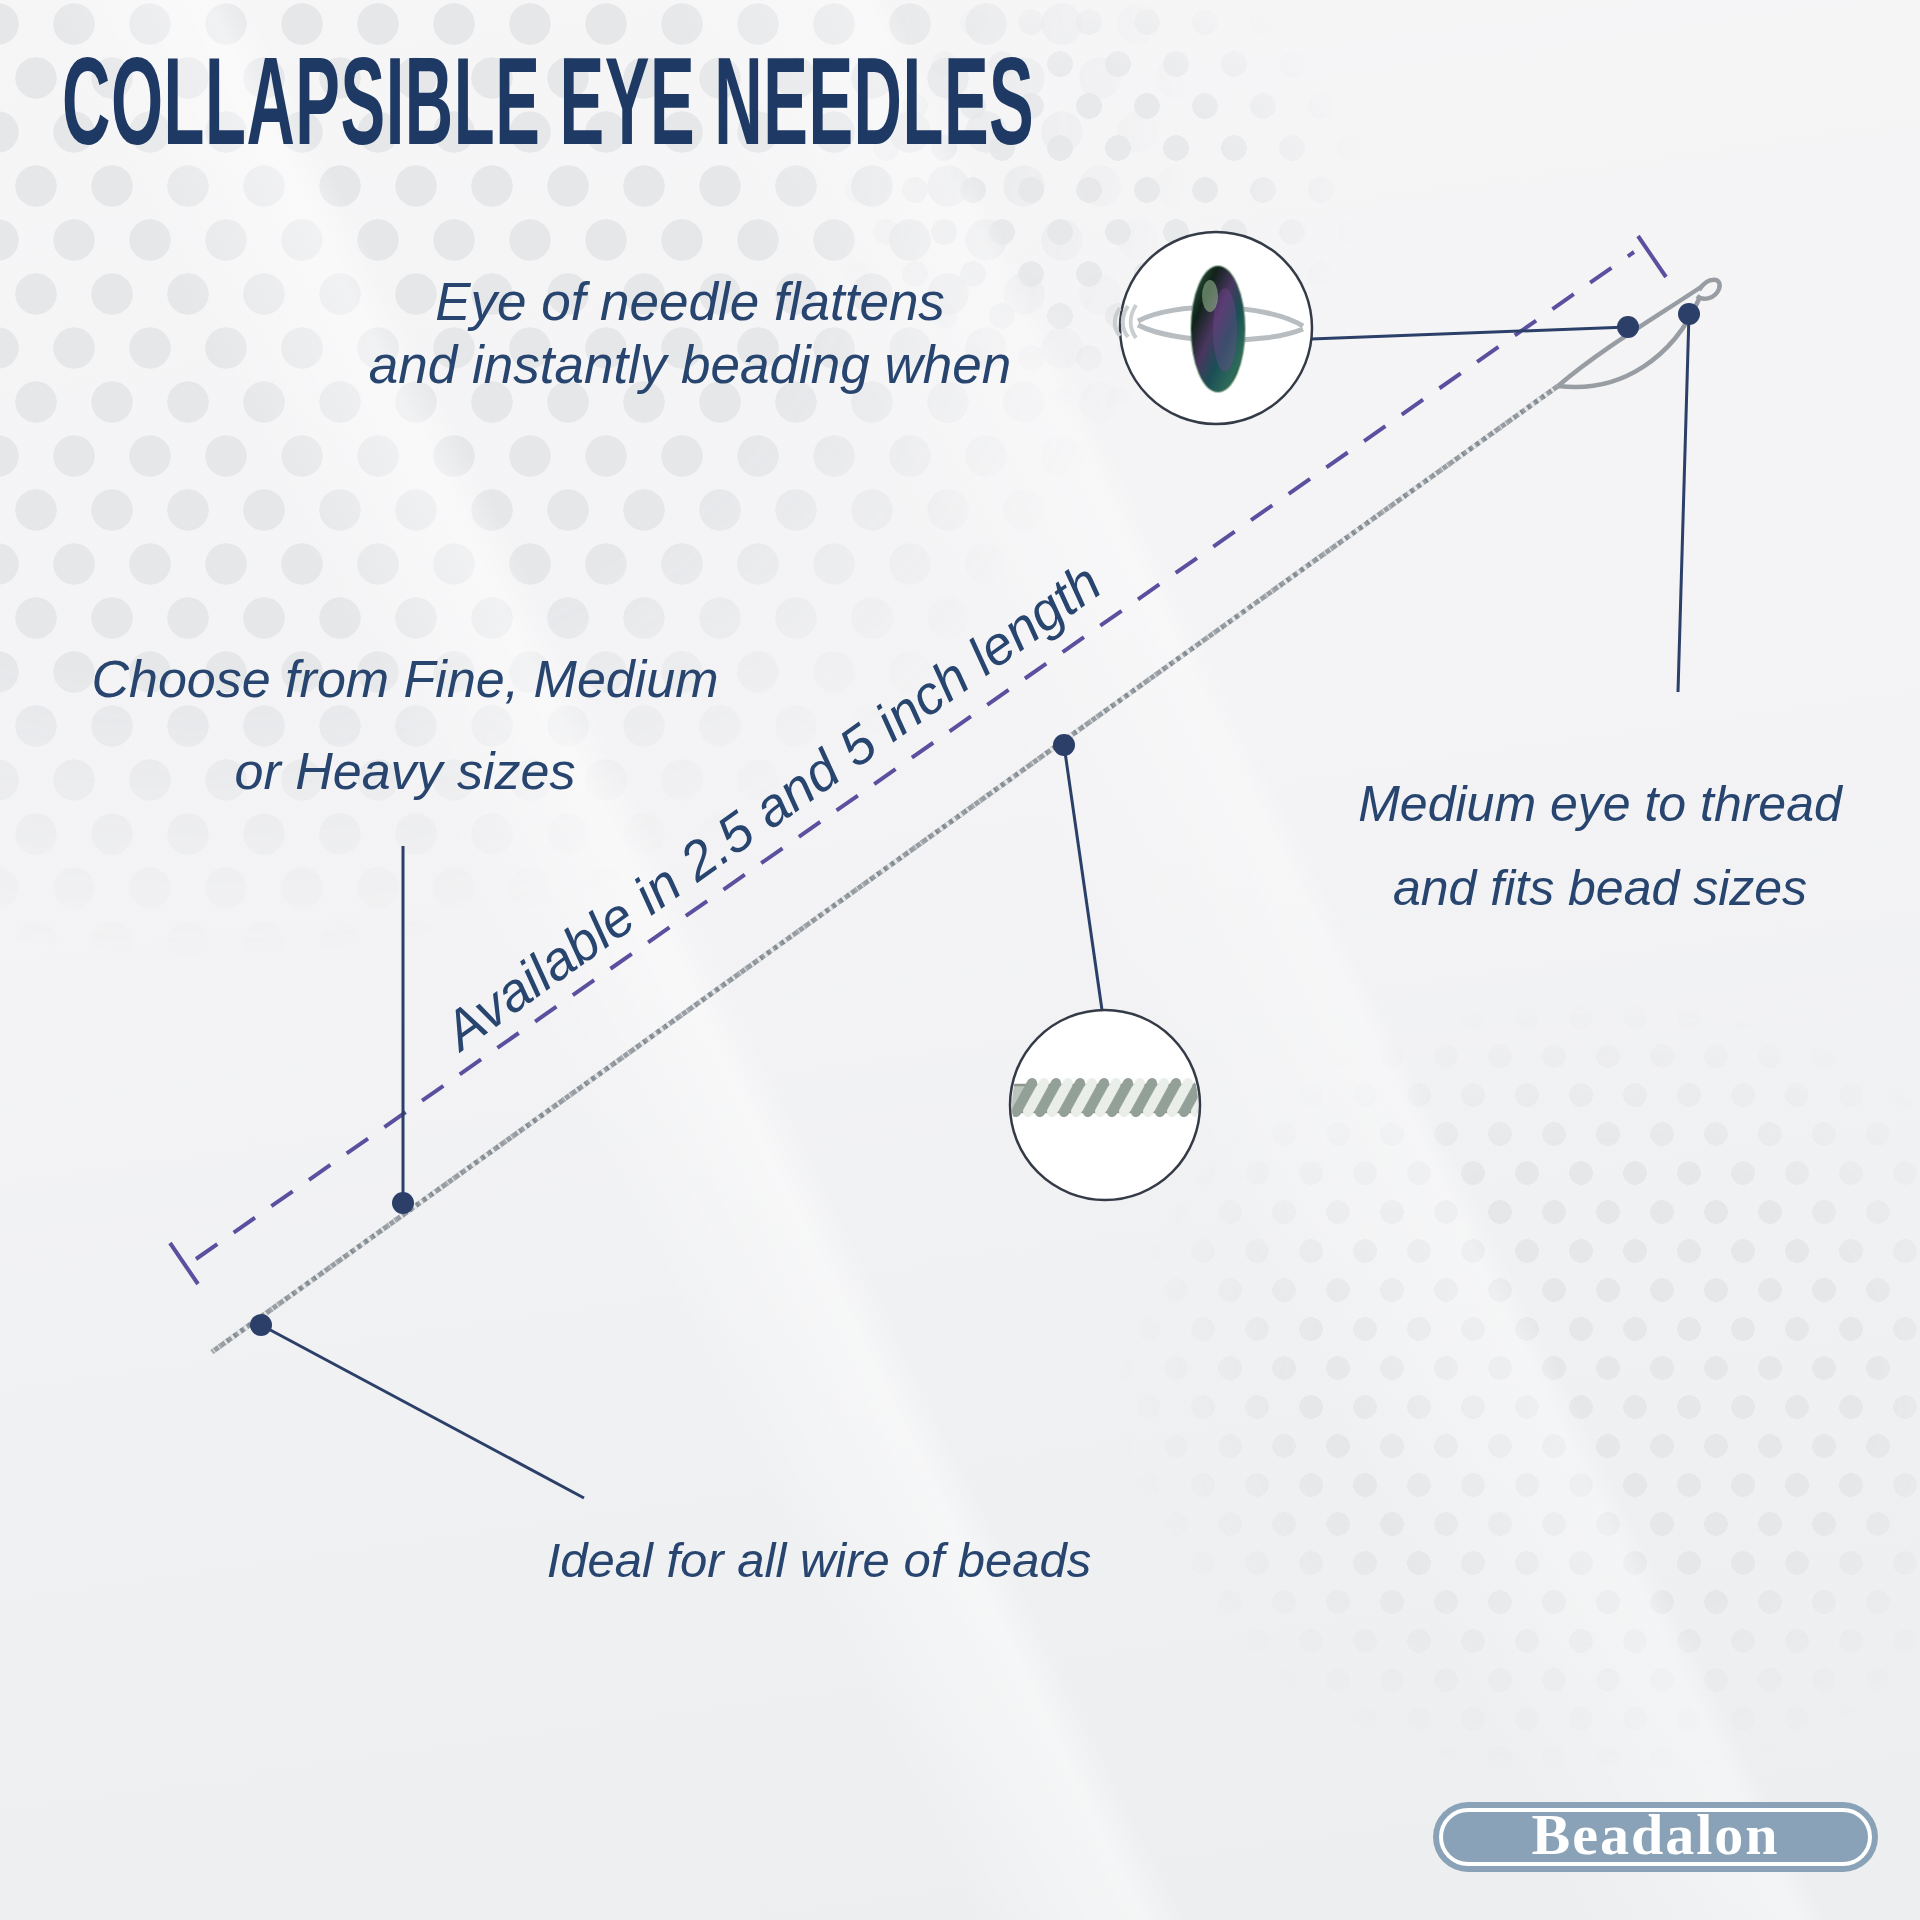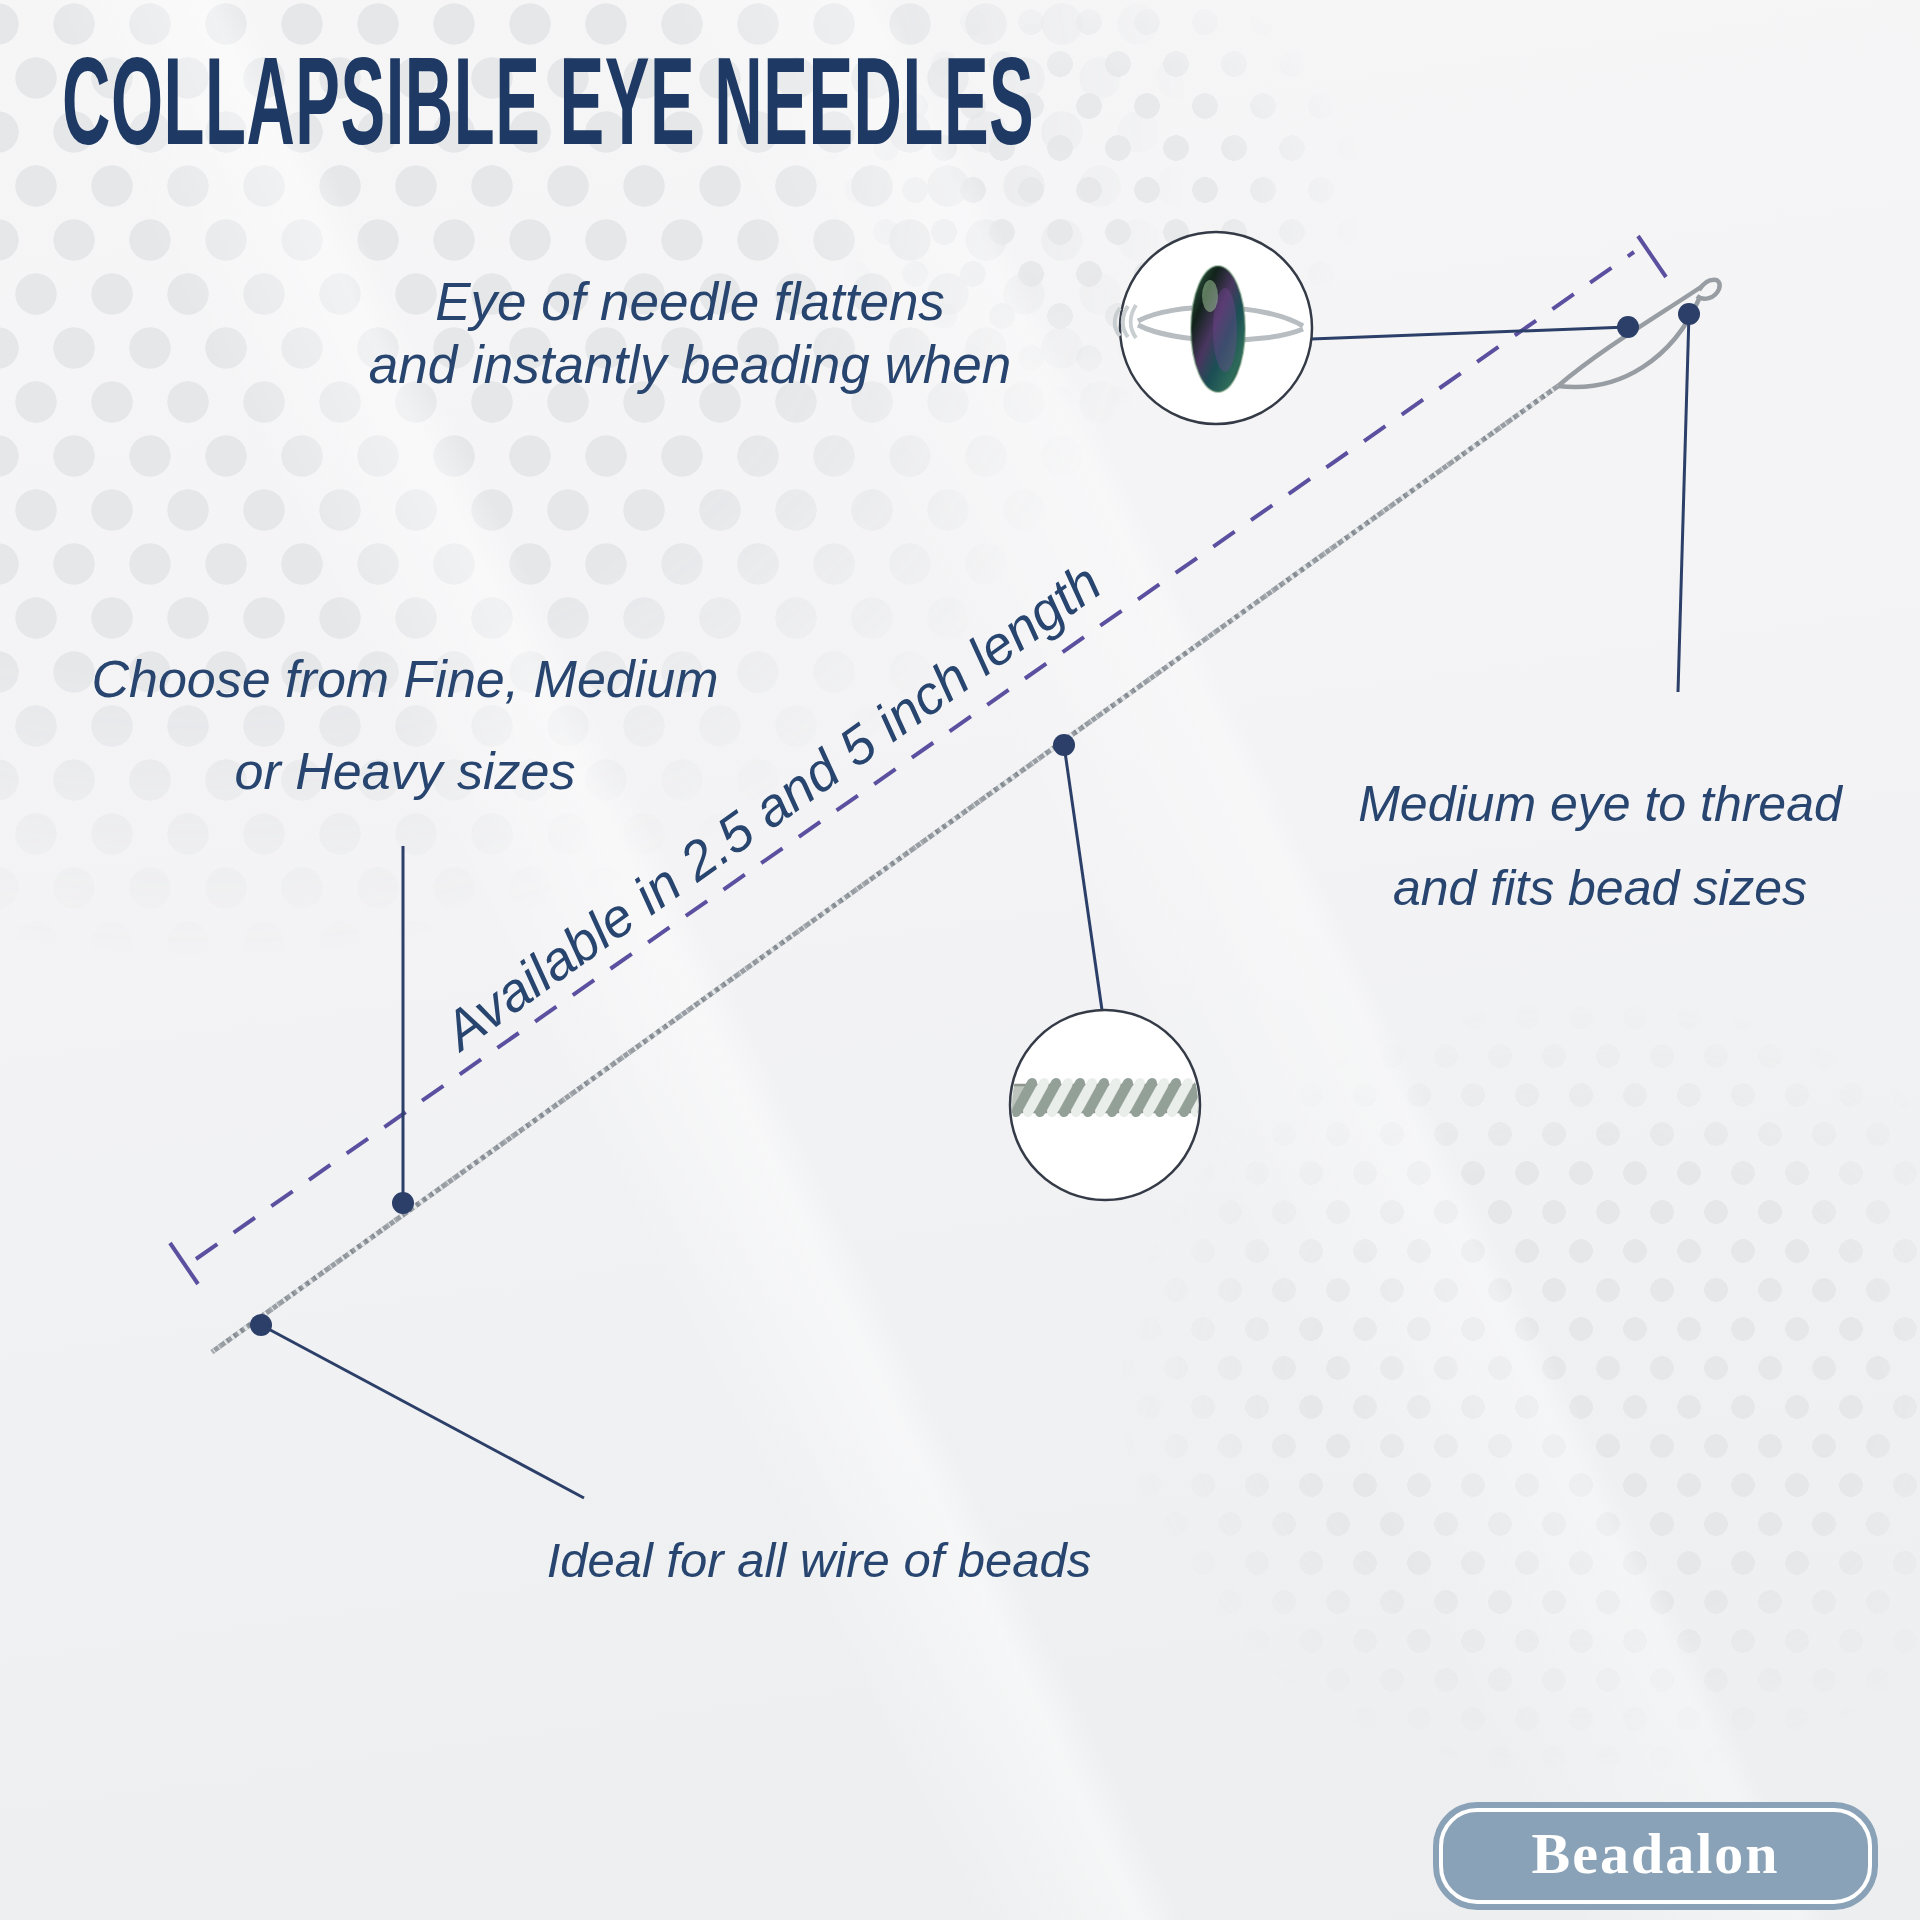--- a/index.html
+++ b/index.html
@@ -72,21 +72,21 @@
   .eye-wire   {stroke:var(--needle-gray);stroke-width:4.5;fill:none;}
   .dash-line  {stroke:var(--dash-purple);stroke-width:4;fill:none;stroke-dasharray:26 20;}
   .tick       {stroke:var(--dash-purple);stroke-width:4;fill:none;}
   .callout    {stroke:var(--line-navy);stroke-width:3;fill:none;}
   .dot        {fill:var(--line-navy);}
   .mag-circle {fill:#ffffff;stroke:#343b47;stroke-width:2.5;}
   .silver     {stroke:#b7bdc1;stroke-width:5;fill:none;}
   .silver-thin{stroke:#c9ced1;stroke-width:4;fill:none;}
   
   .logo{
-    position:absolute;left:1433px;top:1802px;width:445px;height:108px;
+    position:absolute;left:1433px;top:1802px;width:445px;height:70px;
     background:var(--logo-slate);border-radius:44px;
     display:flex;align-items:center;justify-content:center;
   }
   .logo-ring{position:absolute;inset:6px;border:4px solid #fff;border-radius:38px;}
   .logo-text{
     position:relative;color:#fff;font-family:"Liberation Serif",serif;
     font-weight:bold;font-size:58px;letter-spacing:2px;padding-bottom:6px;
   }
 </style>
 </head>

